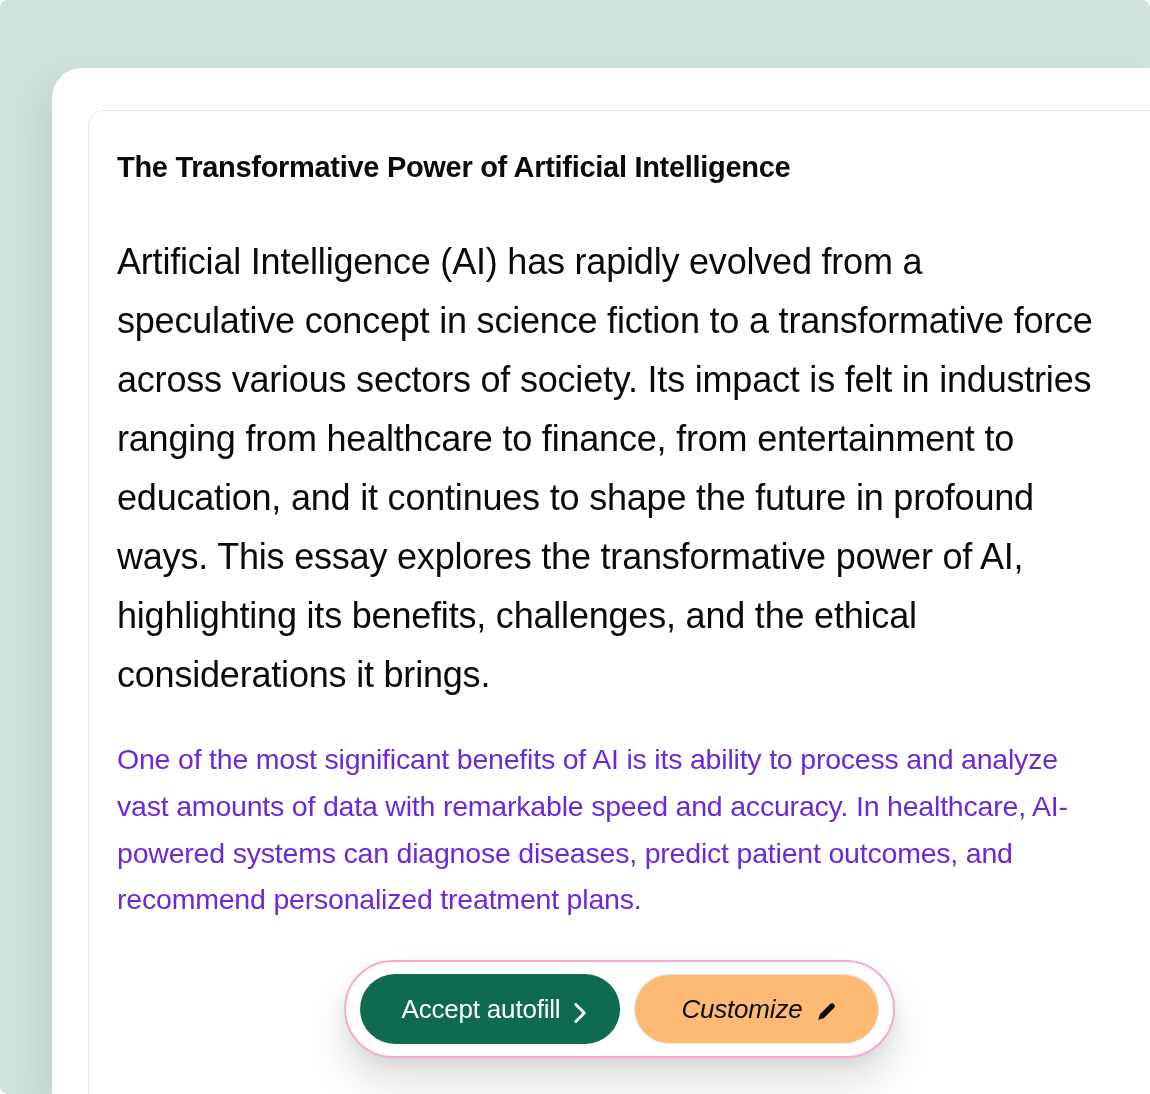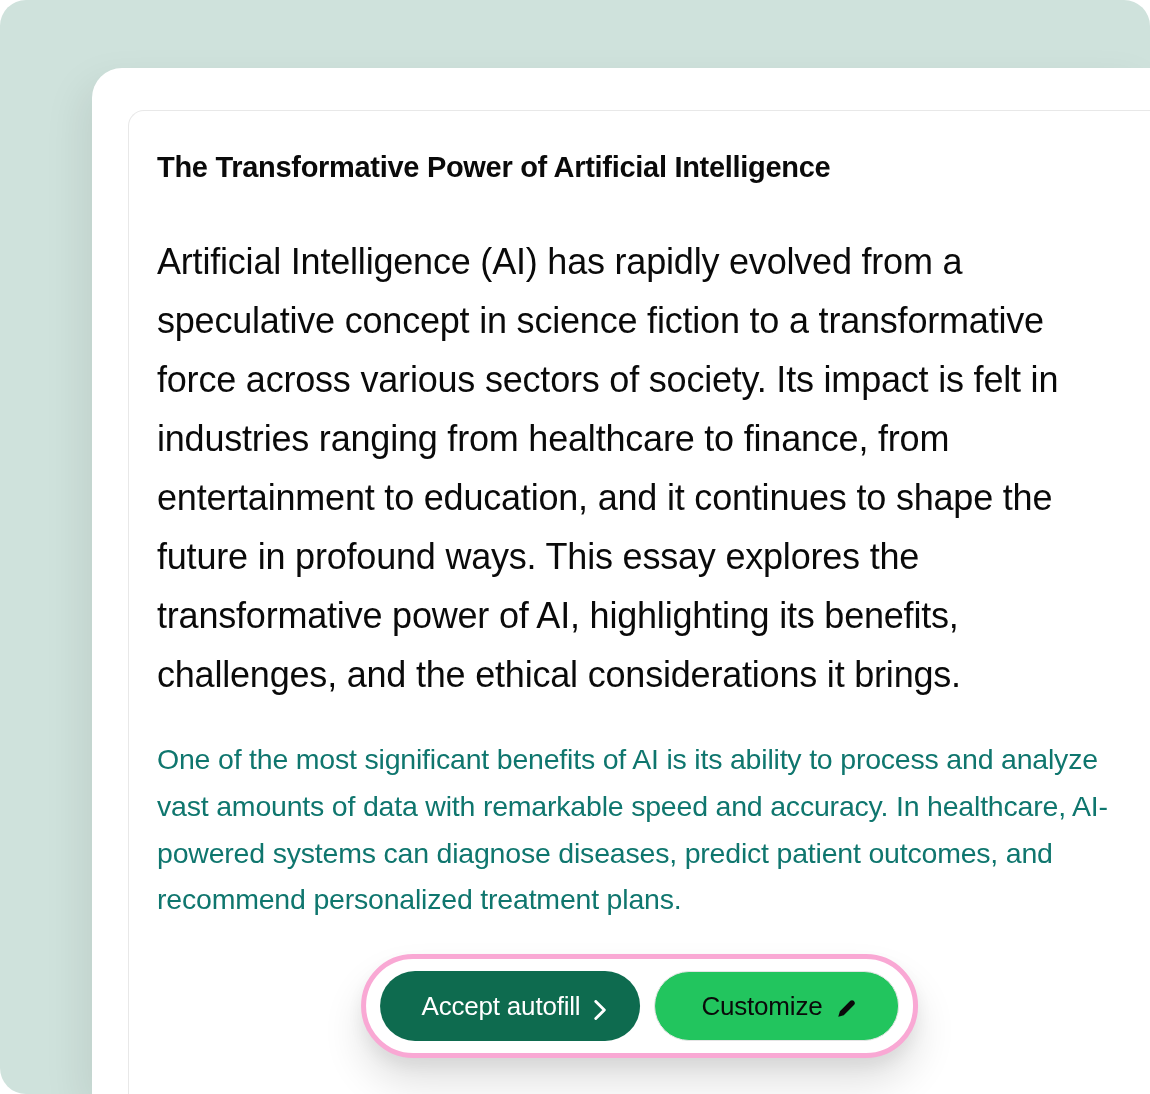--- a/index.html
+++ b/index.html
@@ -9,24 +9,24 @@
     }
     body {
       font-family: -apple-system, BlinkMacSystemFont, 'Segoe UI', Helvetica, Arial, sans-serif;
       background: #ffffff;
       width: 1150px;
       height: 1094px;
       overflow: hidden;
     }
     .outer-container {
       background: #cfe2dc;
-      border-radius: 26px;
+      border-radius: 8px;
       width: 1150px;
       height: 1094px;
-      padding: 68px 0 0 92px;
+      padding: 68px 0 0 52px;
       position: relative;
     }
     .document-card {
       background: #ffffff;
       border-radius: 30px 0 0 0;
       width: 100%;
       height: 100%;
       box-shadow: -10px 15px 40px rgba(0,0,0,0.08);
       padding: 42px 0 0 36px;
       position: relative;
@@ -50,32 +50,32 @@
     .doc-body {
       font-size: 36px;
       line-height: 1.64;
       color: #0a0a0a;
       letter-spacing: -0.2px;
       margin-bottom: 32px;
     }
     .suggested-text {
       font-size: 28.5px;
       line-height: 1.64;
-      color: #0f766e;
+      color: #6d28d9;
       letter-spacing: -0.2px;
     }
     .action-bar {
       position: absolute;
       bottom: 36px;
       left: 50%;
       transform: translateX(-50%);
       display: flex;
       gap: 14px;
       background: #ffffff;
-      border: 5px solid #f9a8d4;
+      border: 2px solid #f9a8d4;
       border-radius: 60px;
       padding: 12px 14px;
       box-shadow: 0 25px 40px rgba(0,0,0,0.12), 0 8px 16px rgba(0,0,0,0.06);
     }
     .btn {
       display: flex;
       align-items: center;
       justify-content: center;
       gap: 14px;
       font-size: 26px;
@@ -86,24 +86,25 @@
       white-space: nowrap;
       height: 70px;
       letter-spacing: -0.2px;
     }
     .btn-primary {
       background: #0e6b4f;
       color: #ffffff;
       padding: 0 34px 0 42px;
     }
     .btn-secondary {
-      background: #22c55e;
+      background: #fdba74;
       color: #0a0a0a;
       border: 1.5px solid #e5e5e5;
       padding: 0 40px 0 46px;
+      font-style: italic;
     }
     .chevron-icon {
       width: 12px;
       height: 20px;
       display: inline-block;
     }
     .edit-icon {
       width: 22px;
       height: 22px;
       display: inline-block;

